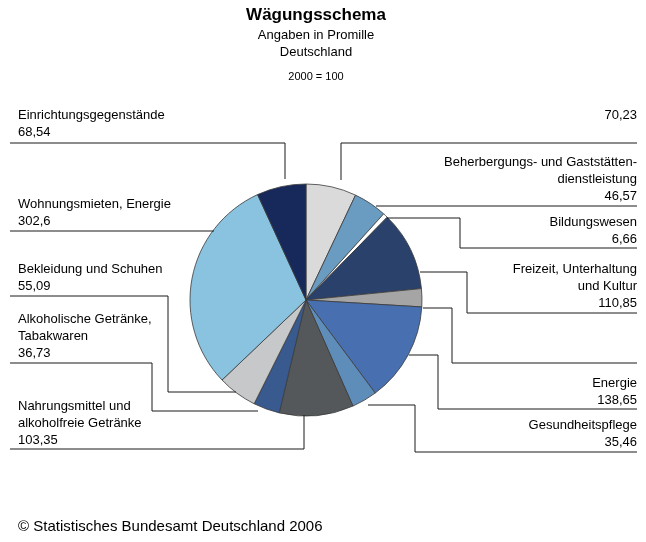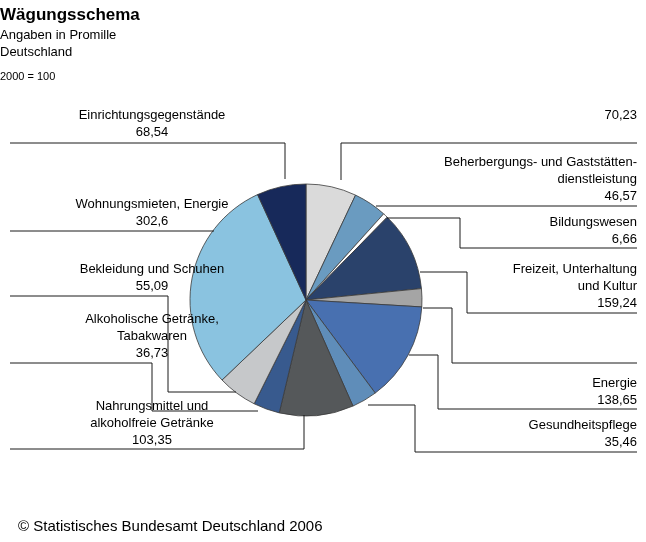--- a/index.html
+++ b/index.html
@@ -1,24 +1,24 @@
 <!DOCTYPE html>
 <html><head>
 <meta charset="utf-8">
 <style>
   html,body{margin:0;padding:0;background:#fff;}
   .page{position:relative;width:646px;height:542px;background:#ffffff;
         font-family:"Liberation Sans",sans-serif;color:#000;overflow:hidden;}
-  .titles{position:absolute;top:4px;left:0;width:632px;text-align:left;}
+  .titles{position:absolute;top:4px;left:0;width:632px;text-align:center;}
   .t1{font-size:17px;font-weight:bold;line-height:22px;}
   .t2{font-size:13px;line-height:17px;}
   .t3{font-size:11px;line-height:15px;margin-top:9px;}
   .lbl{position:absolute;font-size:13px;line-height:17px;}
   .lbl .name{white-space:pre-line;}
-  .lbl.left{left:18px;width:220px;text-align:center;margin-left:24px;}
+  .lbl.left{left:18px;width:220px;text-align:left;}
   .lbl.right{right:9px;width:300px;text-align:right;}
   .footer{position:absolute;left:18px;top:517px;font-size:15px;}
   svg.chart{position:absolute;left:0;top:0;}
 </style>
 </head>
 <body>
 
 <div class="page">
 
   <div class="titles">
@@ -86,21 +86,21 @@
 dienstleistung</div>
     <div class="val">46,57</div>
   </div>
   <div class="lbl right" style="top:213px">
     <div class="name">Bildungswesen</div>
     <div class="val">6,66</div>
   </div>
   <div class="lbl right" style="top:260px">
     <div class="name">Freizeit, Unterhaltung
 und Kultur</div>
-    <div class="val">159,24</div>
+    <div class="val">110,85</div>
   </div>
   <div class="lbl right" style="top:374px">
     <div class="name">Energie</div>
     <div class="val">138,65</div>
   </div>
   <div class="lbl right" style="top:416px">
     <div class="name">Gesundheitspflege</div>
     <div class="val">35,46</div>
   </div>
 

